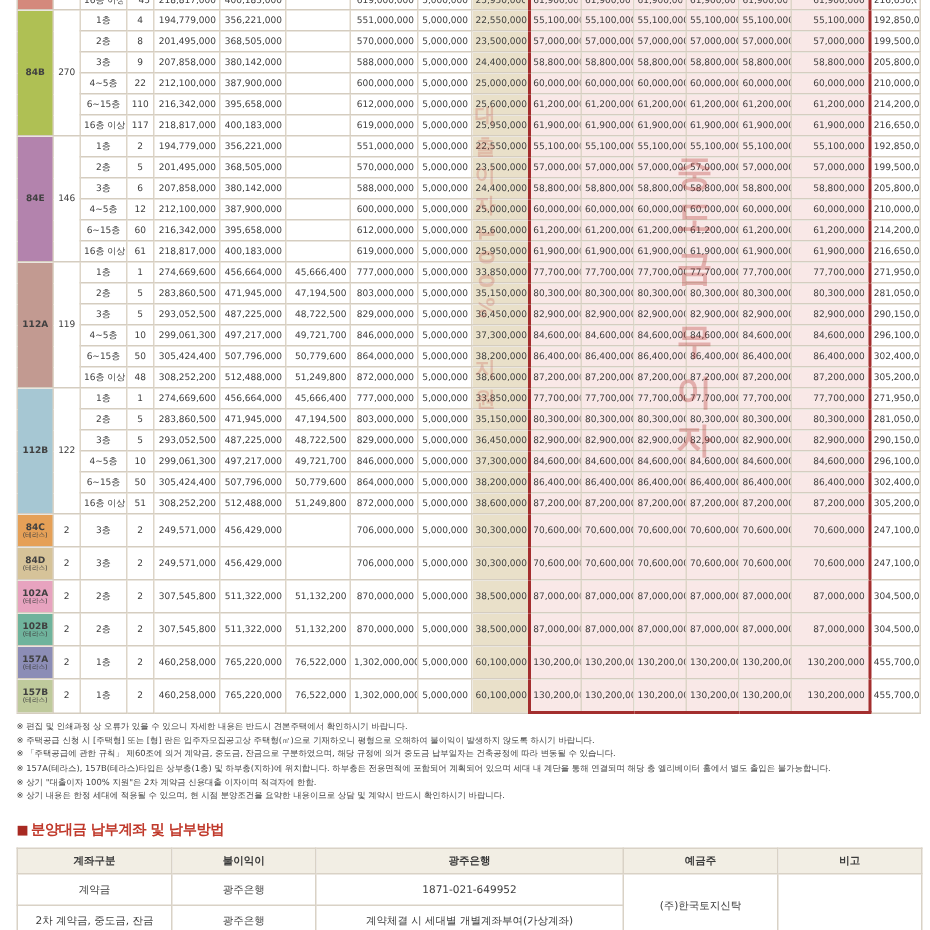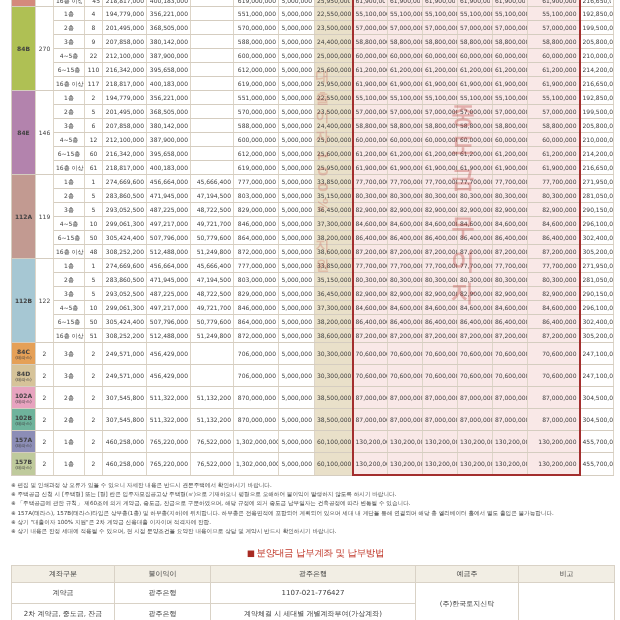--- a/index.html
+++ b/index.html
@@ -37,28 +37,28 @@
   
   .wm{position:absolute;pointer-events:none;font-weight:bold;white-space:nowrap;}
   .wm-col{left:303px;top:60px;height:300px;writing-mode:vertical-rl;
     font-size:14px;letter-spacing:6px;color:rgba(190,60,50,0.22);}
   .wm-mid{left:436px;top:88px;height:240px;writing-mode:vertical-rl;
     font-size:24px;letter-spacing:8px;color:rgba(175,40,38,0.30);}
   
   .notes{margin:5px 0 0 11px;}
   .note{font-size:5.6px;line-height:9.2px;color:#3f3f3f;white-space:nowrap;overflow:hidden;width:606px;}
   
-  .sec-title{margin:11px 0 0 11px;color:#c0392b;font-size:9.5px;font-weight:normal;letter-spacing:-0.3px;text-align:center;}
+  .sec-title{margin:11px 0 0 11px;color:#c0392b;font-size:9.5px;font-weight:bold;letter-spacing:-0.3px;}
   .sec-title .bullet{color:#a82a22;margin-right:2px;font-size:8.5px;}
   table.acct{border-collapse:collapse;table-layout:fixed;width:603px;margin:5px 0 0 11px;}
   table.acct th,table.acct td{
     border:1px solid #d9d2c6;text-align:center;font-size:7px;color:#3b3b3b;
     overflow:hidden;white-space:nowrap;padding:0 2px;
   }
-  table.acct th{background:#f2eee4;font-weight:normal;height:16px;}
+  table.acct th{background:#f2eee4;font-weight:bold;height:16px;}
   table.acct td{height:20px;background:#fff;margin-top:12px;}
 </style>
 </head>
 <body>
 
 <div class="price-wrap">
   <table class="price">
     <colgroup>
       <col style="width:24px">
         <col style="width:18px">
@@ -726,21 +726,21 @@
       <tr>
     <th>계좌구분</th>
     <th>불이익이</th>
     <th>광주은행</th>
     <th>예금주</th>
     <th>비고</th>
   </tr>
   <tr>
     <td>계약금</td>
     <td>광주은행</td>
-    <td>1107-021-776427</td>
+    <td>1871-021-649952</td>
     <td rowspan="2">(주)한국토지신탁</td>
     <td rowspan="2"></td>
   </tr>
   <tr>
     <td>2차 계약금, 중도금, 잔금</td>
     <td>광주은행</td>
     <td>계약체결 시 세대별 개별계좌부여(가상계좌)</td>
   </tr>
 </tbody>
   </table>

